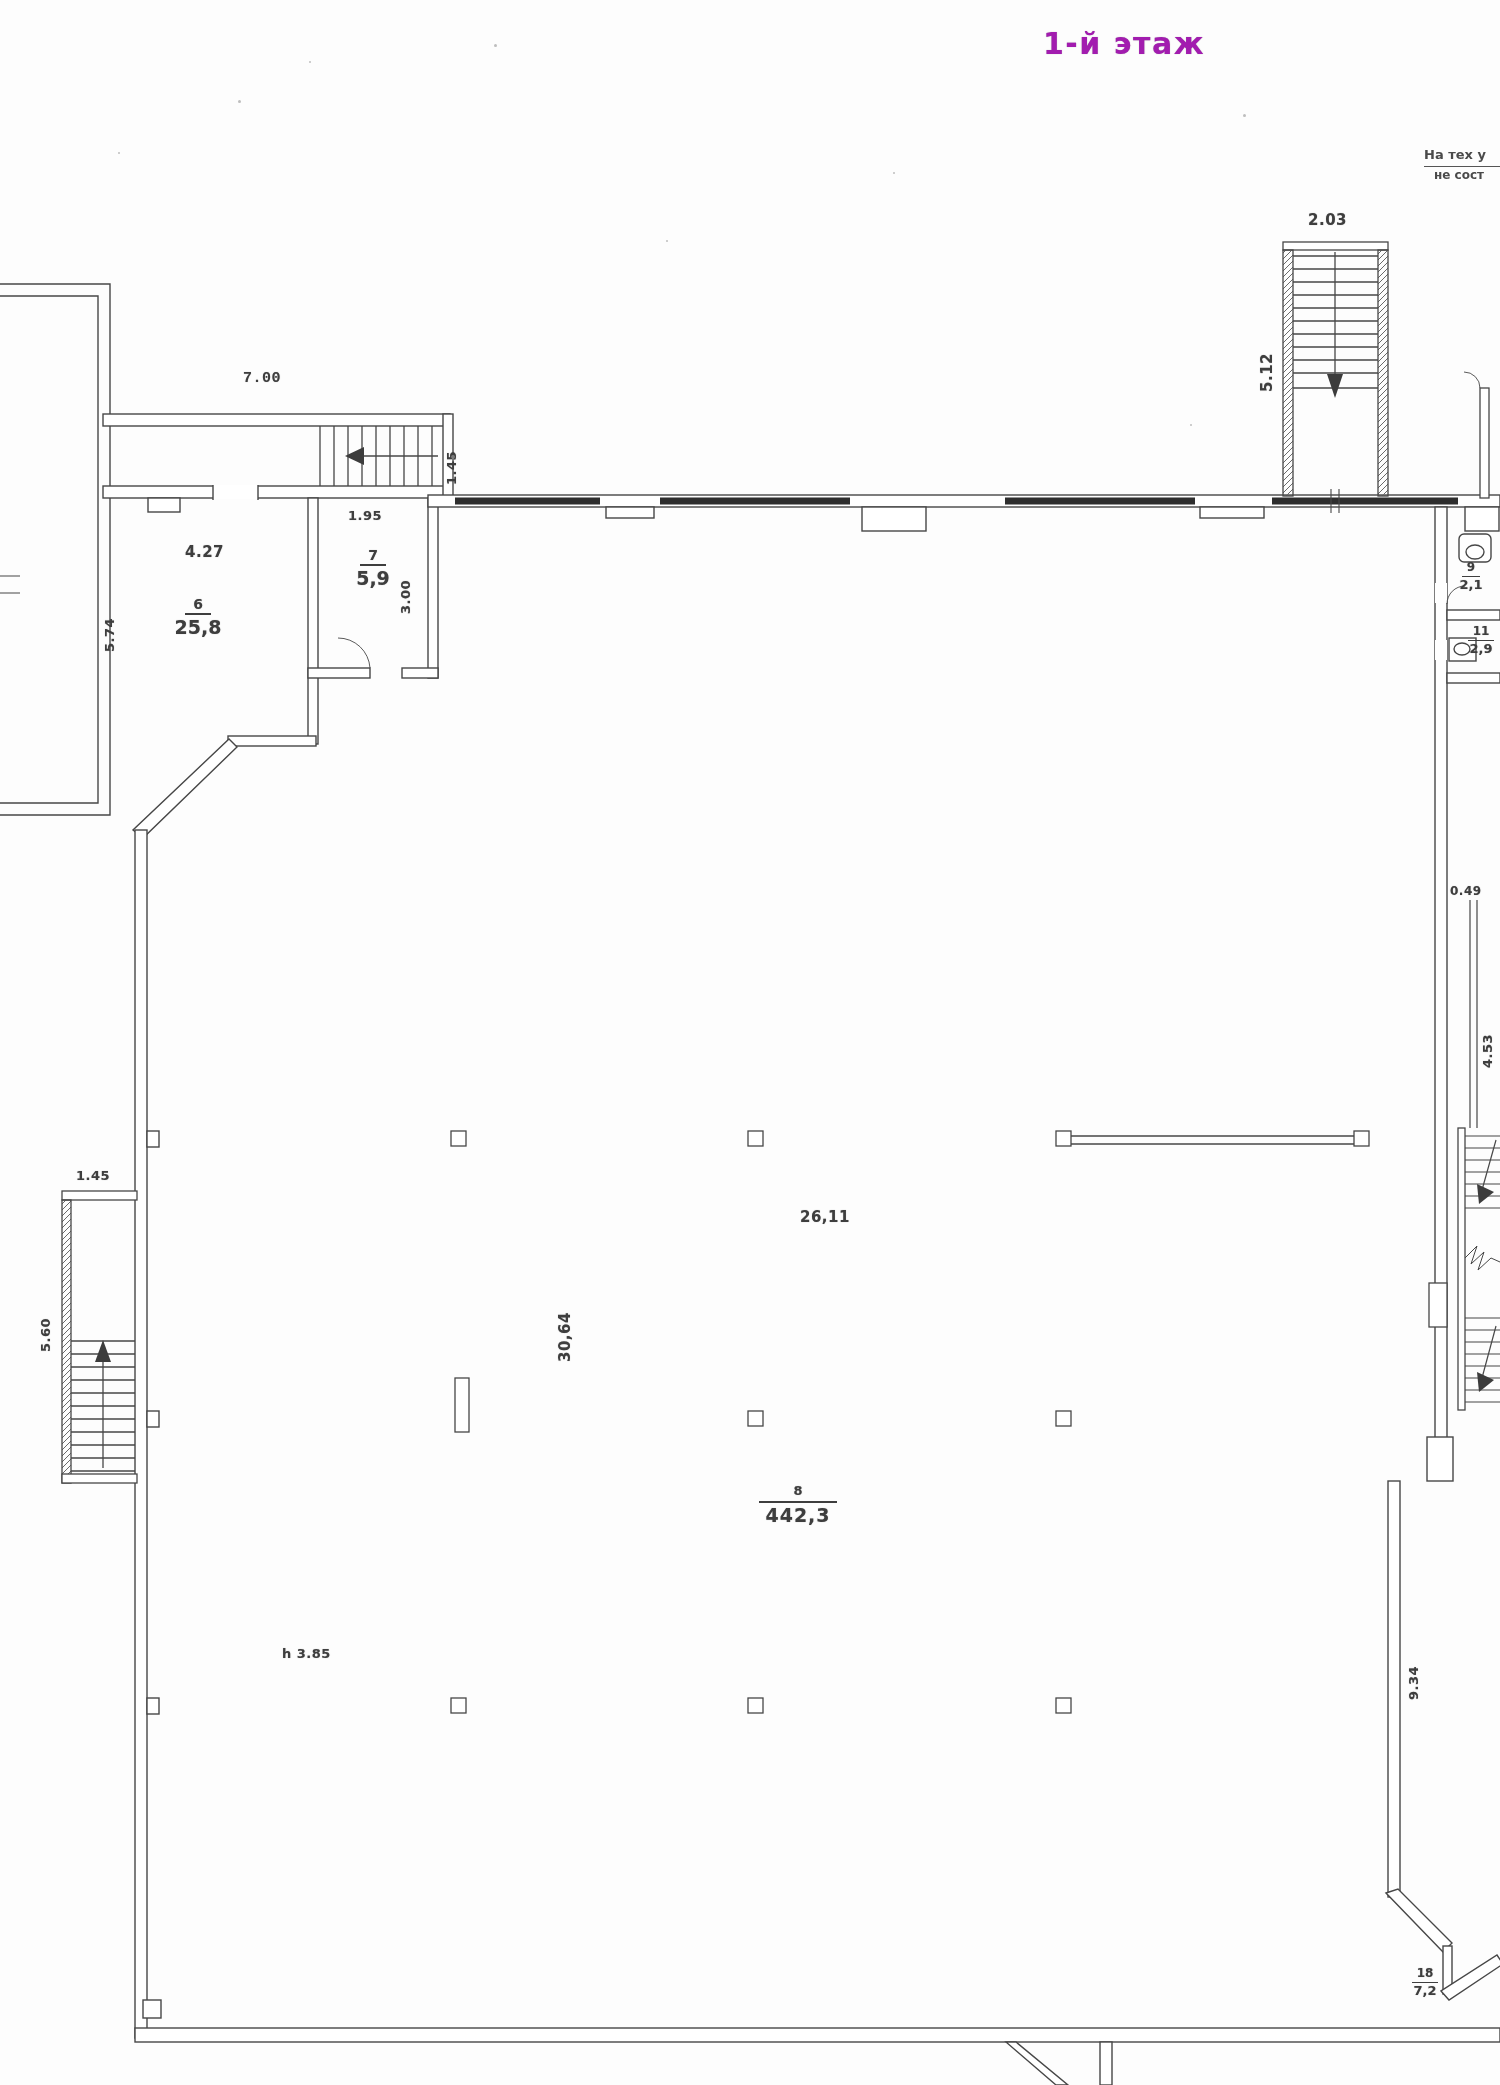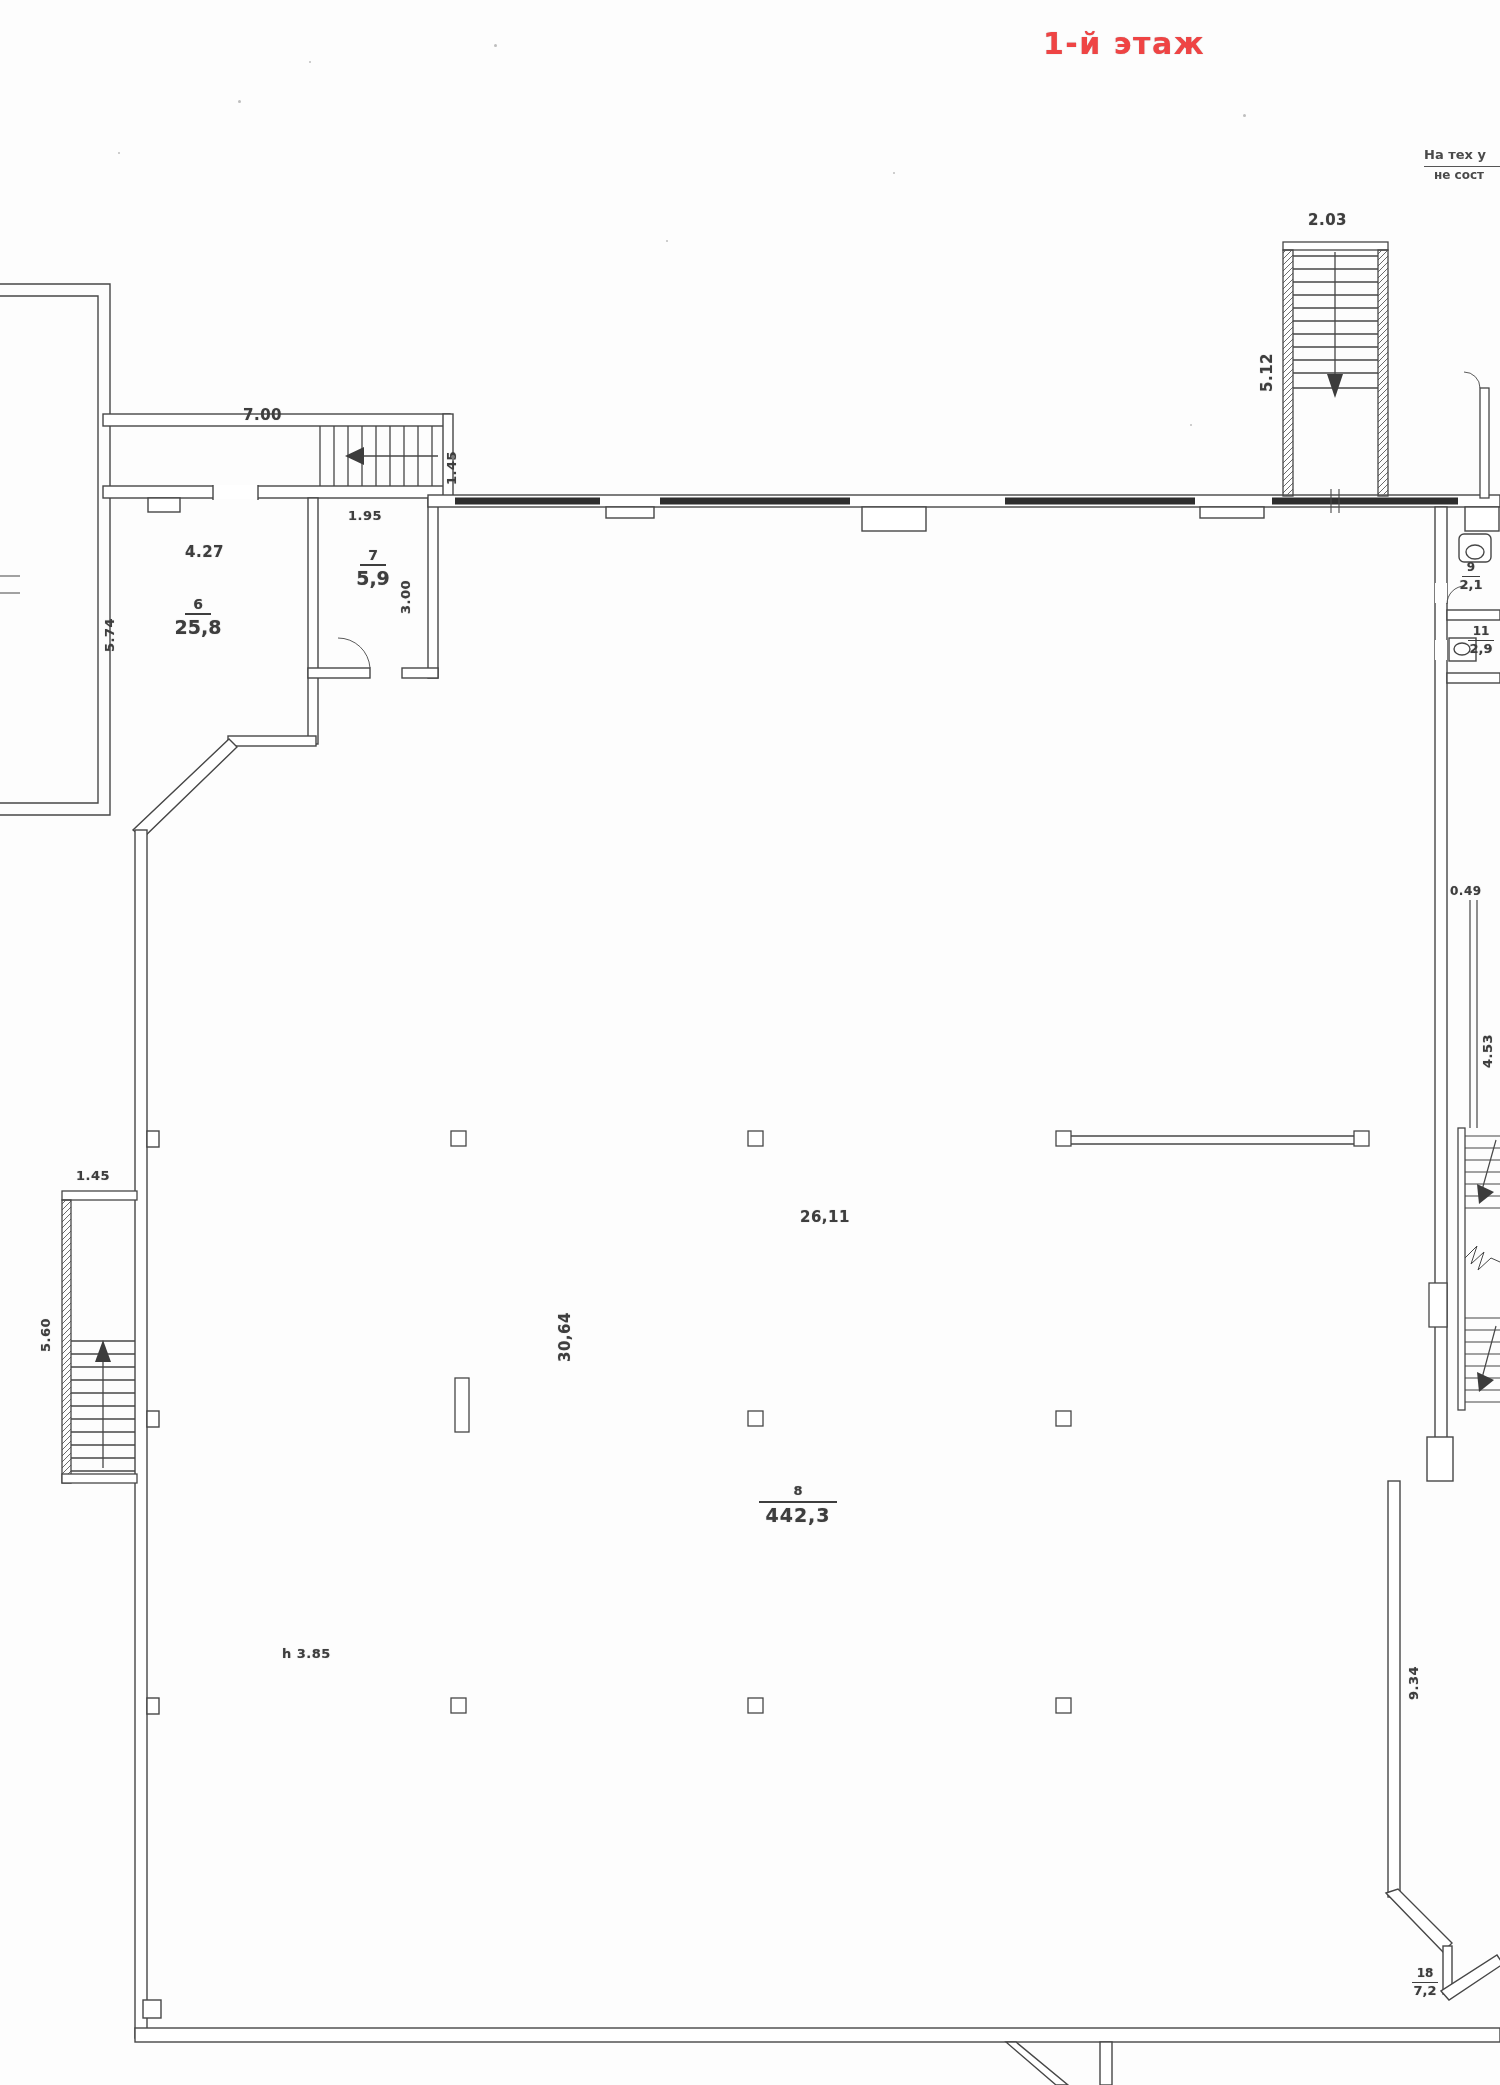--- a/index.html
+++ b/index.html
@@ -7,21 +7,21 @@
     position:relative;width:1500px;height:2085px;overflow:hidden;
     background:#fdfdfd;font-family:"DejaVu Sans",sans-serif;color:#3d3d3d;
   }
   #drawing{position:absolute;left:0;top:0;width:1500px;height:2085px;}
   .lbl{
     position:absolute;font:600 15px "DejaVu Sans",sans-serif;color:#3e3e3e;
     white-space:nowrap;letter-spacing:.5px;text-shadow:0 0 1px rgba(70,70,70,.45);
   }
   .sm{font-size:13px;}
   .rot{transform:rotate(-90deg);transform-origin:left top;}
-  .title{font-size:30px;font-weight:600;letter-spacing:1.5px;color:#ef4444;}
+  .title{font-size:30px;font-weight:600;letter-spacing:1.5px;color:#a21caf;}
   .frac{
     position:absolute;text-align:center;font-family:"DejaVu Sans",sans-serif;
     font-weight:600;color:#3e3e3e;text-shadow:0 0 1px rgba(70,70,70,.45);
   }
   .frac .num{display:inline-block;border-bottom:2px solid #3e3e3e;padding:0 8px 1px;font-size:14px;line-height:1.15;}
   .frac .den{font-size:19px;line-height:1.3;}
   .frac.big .num{font-size:13px;padding:0 34px 2px;}
   .frac.big .den{font-size:19px;letter-spacing:1px;}
   .frac.tiny .num{font-size:12px;padding:0 5px 1px;border-bottom-width:1.5px;}
   .frac.tiny .den{font-size:13px;}
@@ -177,21 +177,21 @@
     <div class="lbl title" style="left:1043px;top:26px;">1-й этаж</div>
 
     <div class="note">
       <div class="l1">На тех у</div>
       <div class="l2">не сост</div>
     </div>
 
     <div class="lbl" style="left:1308px;top:211px;">2.03</div>
     <div class="lbl rot" style="left:1258px;top:392px;">5.12</div>
 
-    <div class="lbl" style="left:243px;top:406px;">7.00</div>
+    <div class="lbl" style="left:243px;top:370px;font-family:Liberation Mono, monospace;">7.00</div>
     <div class="lbl rot" style="left:444px;top:485px;font-size:13px;">1.45</div>
     <div class="lbl" style="left:185px;top:543px;">4.27</div>
     <div class="lbl sm" style="left:348px;top:508px;">1.95</div>
     <div class="lbl rot" style="left:398px;top:614px;font-size:13px;">3.00</div>
     <div class="lbl rot" style="left:102px;top:652px;font-size:13px;">5.74</div>
 
     <div class="frac" style="left:345px;top:545px;width:56px;">
       <div class="num">7</div>
       <div class="den">5,9</div>
     </div>

